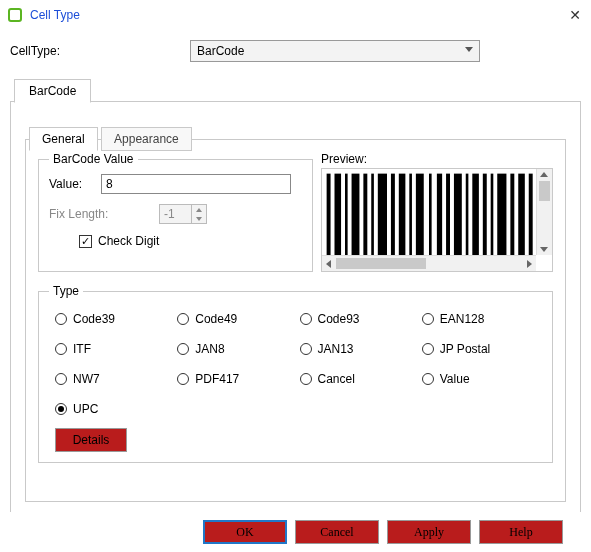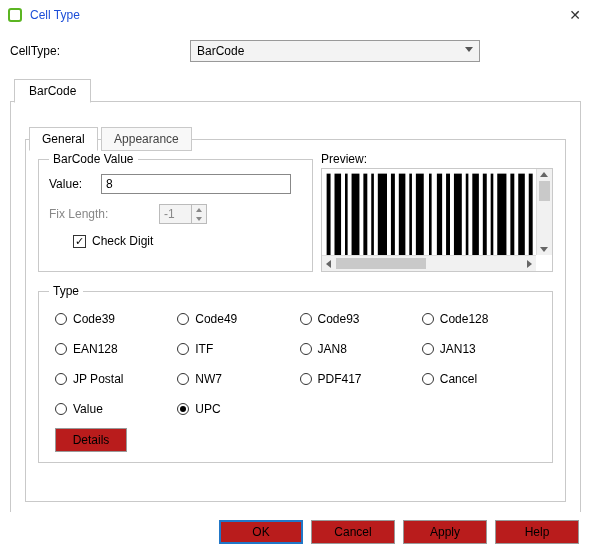--- a/index.html
+++ b/index.html
@@ -206,21 +206,21 @@
   }
   .spinner .btns div {
     flex:1; display:flex; align-items:center; justify-content:center;
   }
   .spinner .btns .up::before {
     content:""; border-left:3px solid transparent; border-right:3px solid transparent; border-bottom:4px solid #888;
   }
   .spinner .btns .dn::before {
     content:""; border-left:3px solid transparent; border-right:3px solid transparent; border-top:4px solid #888;
   }
-  .chkrow { display:flex; align-items:center; margin-left: 24px; text-align: right;}
+  .chkrow { display:flex; align-items:center; margin-left: 30px; text-align: right;}
   .chk {
     width:13px; height:13px; border:1px solid #333;
     display:inline-flex; align-items:center; justify-content:center;
     margin-right:6px; background:#fff;
   }
   .chk.checked::before {
     content:"✓"; font-size:11px; line-height:11px; color:#000;
   }
 
   .fs-type {
@@ -261,22 +261,23 @@
   }
   .details-row {
     padding: 12px 0 0 6px;
   }
 
   .action-bar {
     position: absolute;
     left: 0; right: 0; bottom: 0;
     height: 40px;
     display:flex; justify-content:flex-end; align-items:center;
-    padding-right: 12px;
+    padding-right: 28px;
     background:#fff;
+    font-family:Liberation Serif, serif;
   }
   .action-bar .btn { width: 84px; margin-left: 8px; }
 </style>
 </head>
 <body>
 
 <div class="titlebar">
   <div class="appicon"></div>
   <div class="title">Cell Type</div>
   <div class="close">✕</div>
@@ -389,24 +390,20 @@
             <div class="rad">
               <span class="circle"></span>
               <span>Code49</span>
             </div>
             <div class="rad">
               <span class="circle"></span>
               <span>Code93</span>
             </div>
             <div class="rad">
               <span class="circle"></span>
-              <span>Code128</span>
-            </div>
-            <div class="rad">
-              <span class="circle"></span>
               <span>EAN128</span>
             </div>
             <div class="rad">
               <span class="circle"></span>
               <span>ITF</span>
             </div>
             <div class="rad">
               <span class="circle"></span>
               <span>JAN8</span>
             </div>

